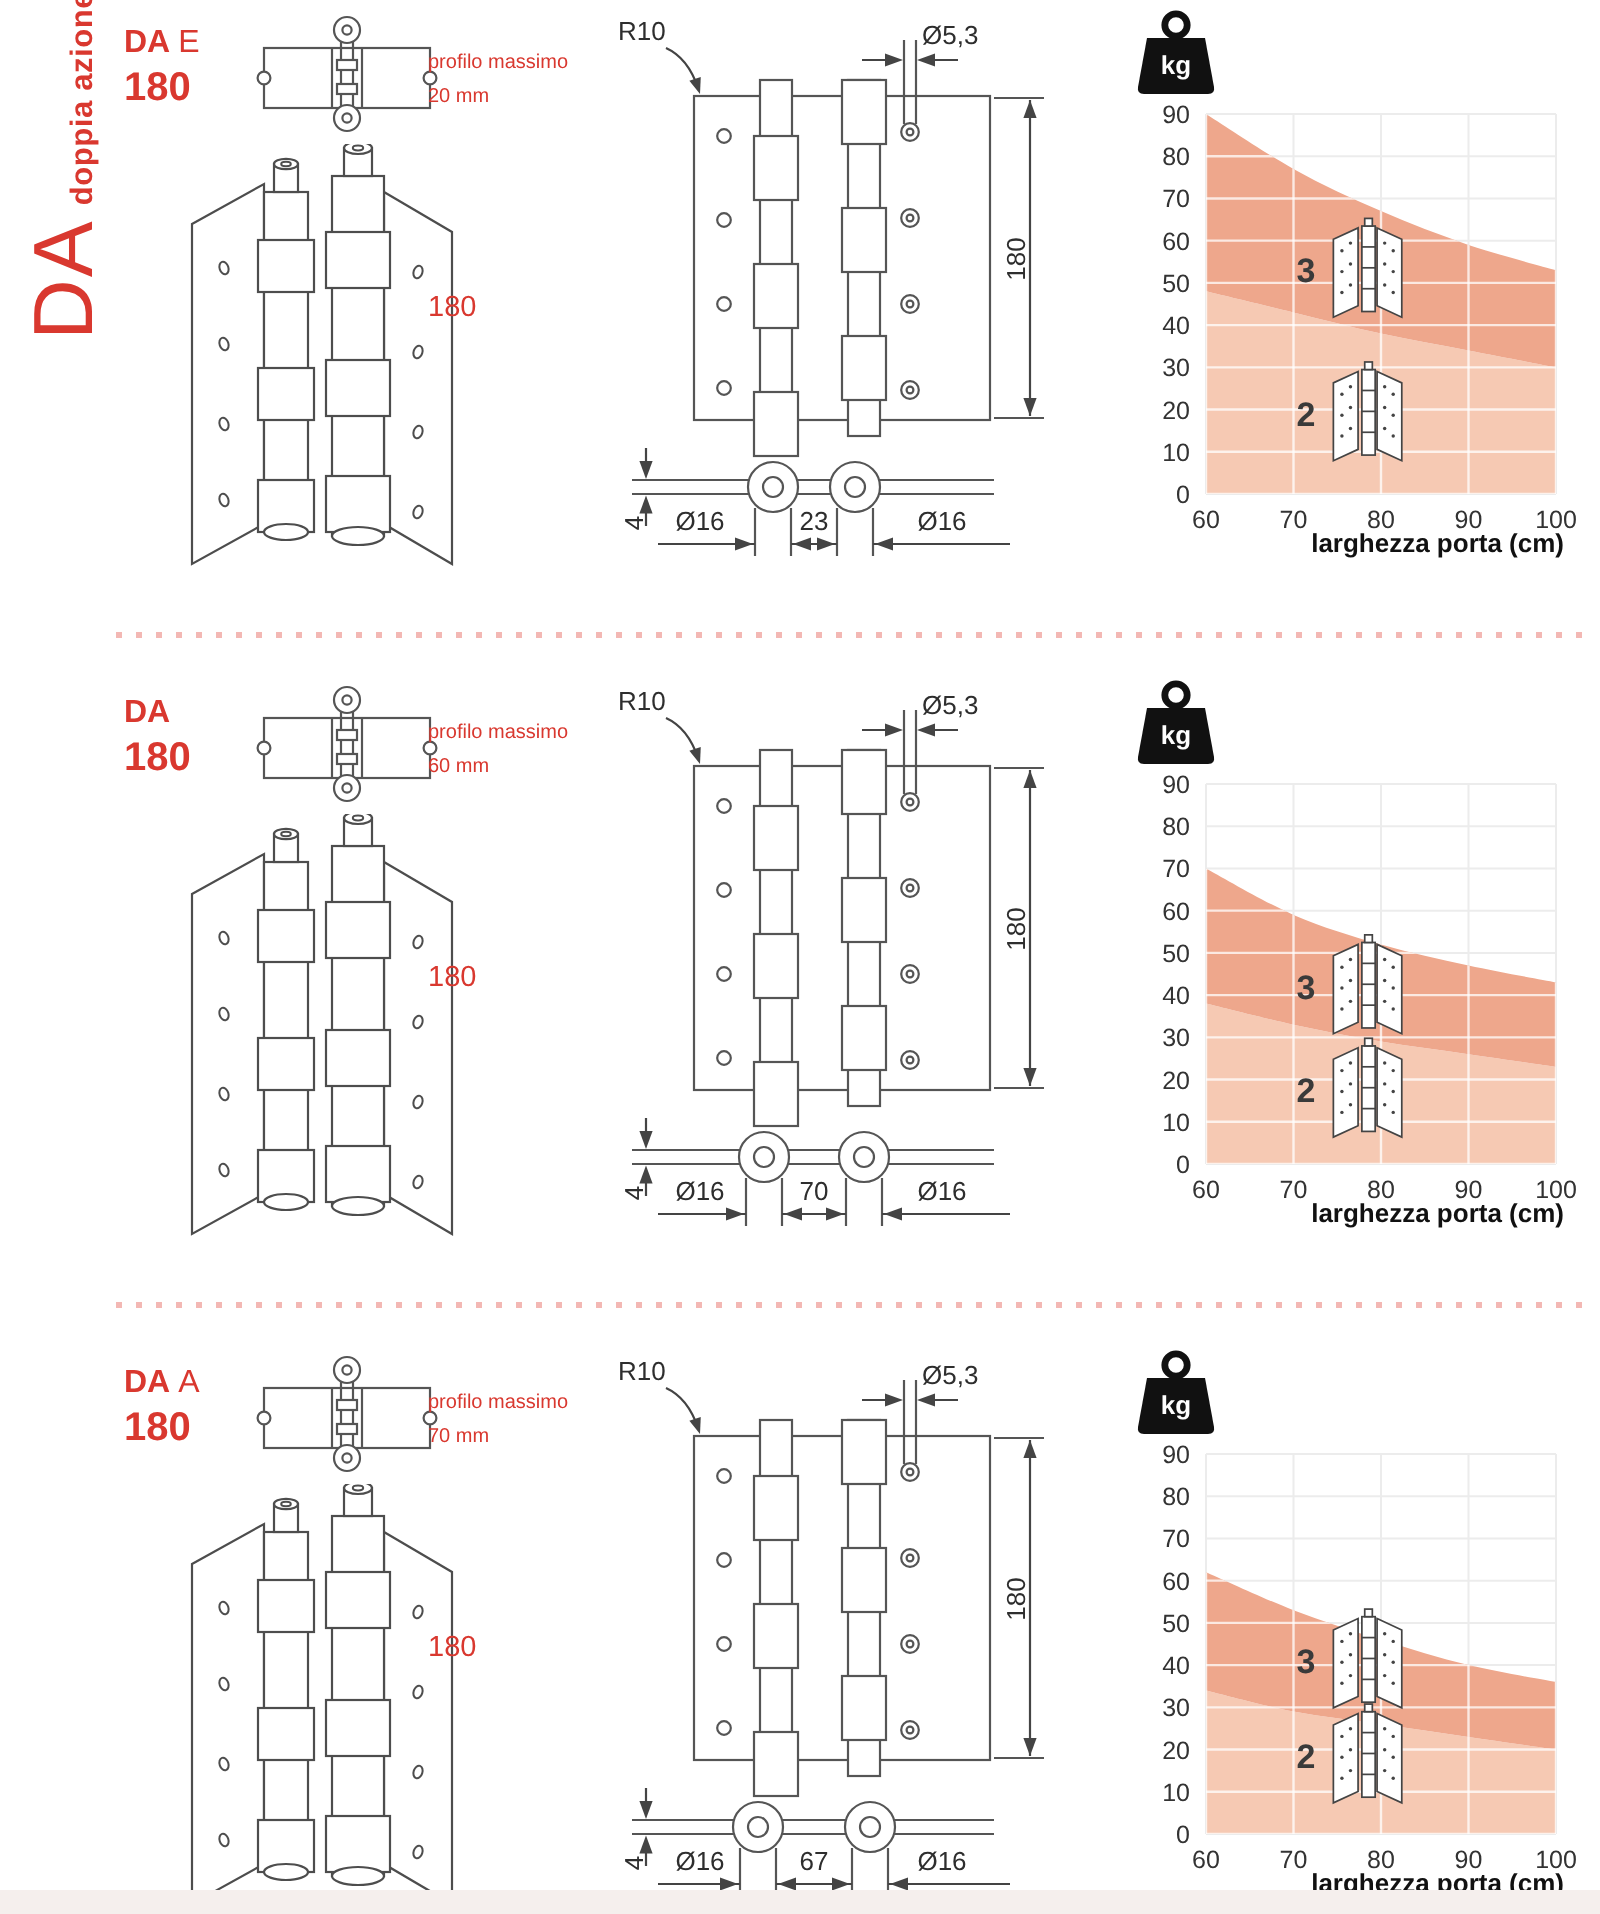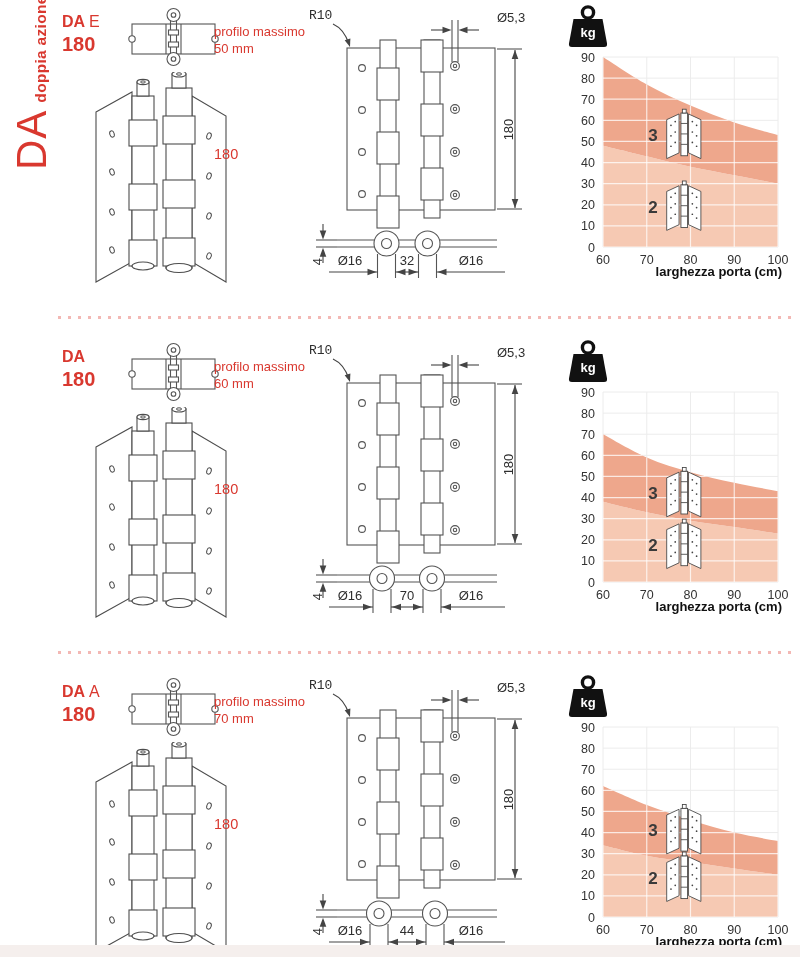--- a/index.html
+++ b/index.html
@@ -11,28 +11,28 @@
   .brand-code{font-size:42px;font-weight:300;letter-spacing:1px;}
   .brand-tag{font-size:15.5px;font-weight:700;letter-spacing:.3px;}
   .section{position:absolute;left:0;width:800px;height:300px;}
   .s1{top:0;} .s2{top:335px;} .s3{top:670px;}
   .sec-title{position:absolute;left:62px;top:10px;color:#D9382F;line-height:23px;}
   .t1{font-size:16px;font-weight:700;}
   .t1 .tv{font-weight:400;margin-left:4px;}
   .t2{font-size:20px;font-weight:700;}
   .profile-svg{position:absolute;left:126px;top:4px;width:95px;height:66px;}
   .profile-text{position:absolute;left:214px;top:23px;color:#D9382F;
-       font-size:13px;line-height:17px;}
+       font-size:10px;line-height:17px;}
   .hinge3d-svg{position:absolute;left:88px;top:72px;width:145px;height:215px;}
   .h180{position:absolute;left:214px;top:146px;color:#D9382F;font-size:14.5px;}
   .tech{position:absolute;left:303px;top:2px;width:232px;height:296px;}
   .tech-svg{position:absolute;left:0;top:0;width:232px;height:296px;}
   .dim{position:absolute;font-size:13px;color:#2e2e2e;white-space:nowrap;}
-  .dim-r10{left:6px;top:6px;font-family:Liberation Mono, monospace;}
-  .dim-pin{left:158px;top:8px;margin-left:36px;}
+  .dim-r10{left:6px;top:6px;}
+  .dim-pin{left:158px;top:8px;}
   .dim-h{left:188px;top:120px;width:34px;text-align:center;transform:rotate(-90deg);}
   .dim-d16l{left:24px;top:251px;width:46px;text-align:center;}
   .dim-pitch{left:92px;top:251px;width:24px;text-align:center;}
   .dim-d16r{left:146px;top:251px;width:44px;text-align:center;}
   .dim-t{left:4px;top:252px;width:20px;text-align:center;transform:rotate(-90deg);}
   .chart{position:absolute;left:558px;top:2px;width:242px;height:298px;}
   .kg-svg{position:absolute;left:8px;top:2px;width:44px;height:46px;}
   .chart-svg{position:absolute;left:0;top:0;width:242px;height:298px;}
   .dotted-sep{position:absolute;left:58px;width:740px;height:3px;
        background-image:repeating-linear-gradient(90deg,#f3b8b4 0 3px,transparent 3px 10px);}
@@ -62,21 +62,21 @@
       <line x1="50.5" y1="12" x2="50.5" y2="56" stroke="#555" stroke-width="1.1" fill="none"></line>
       <rect x="42.5" y="26" width="10" height="5" stroke="#555" stroke-width="1.1" fill="#fff"></rect>
       <rect x="42.5" y="38" width="10" height="5" stroke="#555" stroke-width="1.1" fill="#fff"></rect>
       <circle cx="47.5" cy="11" r="6.5" stroke="#555" stroke-width="1.1" fill="#fff"></circle>
       <circle cx="47.5" cy="11" r="2.3" stroke="#555" stroke-width="1.1" fill="none"></circle>
       <circle cx="47.5" cy="55" r="6.5" stroke="#555" stroke-width="1.1" fill="#fff"></circle>
       <circle cx="47.5" cy="55" r="2.3" stroke="#555" stroke-width="1.1" fill="none"></circle>
     </svg>
   <div class="profile-text">
     <div>profilo massimo</div>
-    <div>50 mm</div>
+    <div>20 mm</div>
   </div>
   <svg class="hinge3d-svg" viewBox="0 0 145 215">
       <polygon points="8,40 44,20 44,190 8,210" stroke="#4d4d4d" stroke-width="1.1" fill="#fff"></polygon>
       <ellipse cx="24" cy="62" rx="2.2" ry="3.2" transform="rotate(-18 24 62)" stroke="#4d4d4d" stroke-width="1" fill="none"></ellipse>
       <ellipse cx="24" cy="100" rx="2.2" ry="3.2" transform="rotate(-18 24 100)" stroke="#4d4d4d" stroke-width="1" fill="none"></ellipse>
       <ellipse cx="24" cy="140" rx="2.2" ry="3.2" transform="rotate(-18 24 140)" stroke="#4d4d4d" stroke-width="1" fill="none"></ellipse>
       <ellipse cx="24" cy="178" rx="2.2" ry="3.2" transform="rotate(-18 24 178)" stroke="#4d4d4d" stroke-width="1" fill="none"></ellipse>
       <polygon points="104,24 138,44 138,210 104,190" stroke="#4d4d4d" stroke-width="1.1" fill="#fff"></polygon>
       <ellipse cx="121" cy="64" rx="2.2" ry="3.2" transform="rotate(18 121 64)" stroke="#4d4d4d" stroke-width="1" fill="none"></ellipse>
       <ellipse cx="121" cy="104" rx="2.2" ry="3.2" transform="rotate(18 121 104)" stroke="#4d4d4d" stroke-width="1" fill="none"></ellipse>
@@ -157,21 +157,21 @@
         <line x1="13" y1="245" x2="34" y2="245" stroke="#555" stroke-width="1.1" fill="none"></line>
         <line x1="20" y1="222" x2="20" y2="235" stroke="#444" stroke-width="1.1" fill="none"></line>
         <polygon points="20,237.5 11,234.2 11,240.8" fill="#444" transform="rotate(90 20 237.5)"></polygon>
         <line x1="20" y1="261" x2="20" y2="248" stroke="#444" stroke-width="1.1" fill="none"></line>
         <polygon points="20,245.8 11,242.5 11,249.10000000000002" fill="#444" transform="rotate(-90 20 245.8)"></polygon>
       </svg>
     <span class="dim dim-r10">R10</span>
     <span class="dim dim-pin">Ø5,3</span>
     <span class="dim dim-h">180</span>
     <span class="dim dim-d16l">Ø16</span>
-    <span class="dim dim-pitch">32</span>
+    <span class="dim dim-pitch">23</span>
     <span class="dim dim-d16r">Ø16</span>
     <span class="dim dim-t">4</span>
   </div>
   <div class="chart">
     <svg class="kg-svg" viewBox="0 0 44 46">
         <circle cx="22" cy="8.5" r="5.6" stroke="#111" stroke-width="3.4" fill="none"></circle>
         <path d="M7.5,15 h29 l4.5,24.5 q0.6,3.5 -3,3.5 h-32 q-3.6,0 -3,-3.5 Z" fill="#111"></path>
         <text x="22" y="33" font-size="13" text-anchor="middle" fill="#fff" font-weight="700" font-family="&quot;Liberation Sans&quot;,sans-serif">kg</text>
       </svg>
     <svg class="chart-svg" viewBox="0 0 242 298">
@@ -623,21 +623,21 @@
         <line x1="13" y1="245" x2="34" y2="245" stroke="#555" stroke-width="1.1" fill="none"></line>
         <line x1="20" y1="222" x2="20" y2="235" stroke="#444" stroke-width="1.1" fill="none"></line>
         <polygon points="20,237.5 11,234.2 11,240.8" fill="#444" transform="rotate(90 20 237.5)"></polygon>
         <line x1="20" y1="261" x2="20" y2="248" stroke="#444" stroke-width="1.1" fill="none"></line>
         <polygon points="20,245.8 11,242.5 11,249.10000000000002" fill="#444" transform="rotate(-90 20 245.8)"></polygon>
       </svg>
     <span class="dim dim-r10">R10</span>
     <span class="dim dim-pin">Ø5,3</span>
     <span class="dim dim-h">180</span>
     <span class="dim dim-d16l">Ø16</span>
-    <span class="dim dim-pitch">44</span>
+    <span class="dim dim-pitch">67</span>
     <span class="dim dim-d16r">Ø16</span>
     <span class="dim dim-t">4</span>
   </div>
   <div class="chart">
     <svg class="kg-svg" viewBox="0 0 44 46">
         <circle cx="22" cy="8.5" r="5.6" stroke="#111" stroke-width="3.4" fill="none"></circle>
         <path d="M7.5,15 h29 l4.5,24.5 q0.6,3.5 -3,3.5 h-32 q-3.6,0 -3,-3.5 Z" fill="#111"></path>
         <text x="22" y="33" font-size="13" text-anchor="middle" fill="#fff" font-weight="700" font-family="&quot;Liberation Sans&quot;,sans-serif">kg</text>
       </svg>
     <svg class="chart-svg" viewBox="0 0 242 298">

